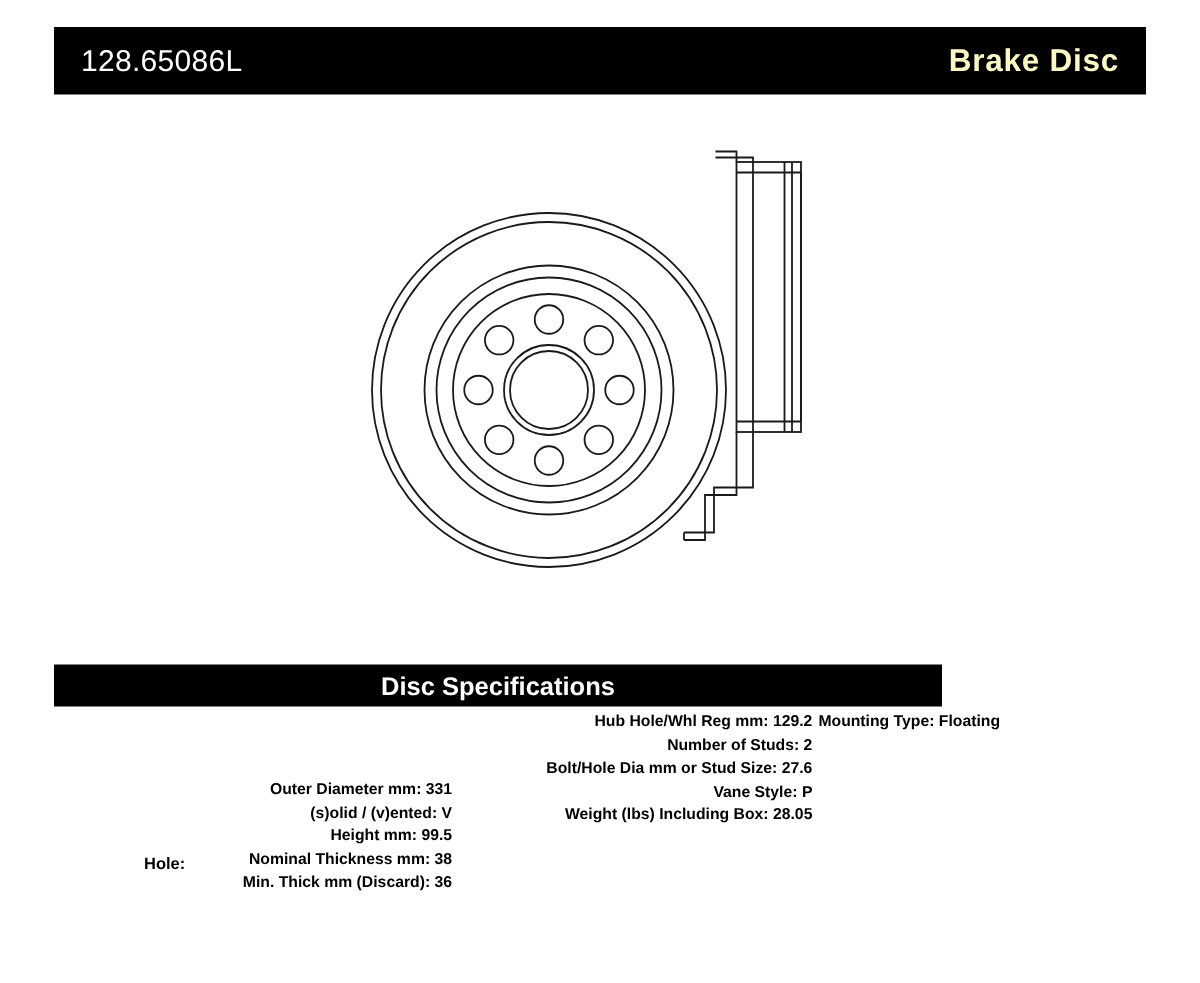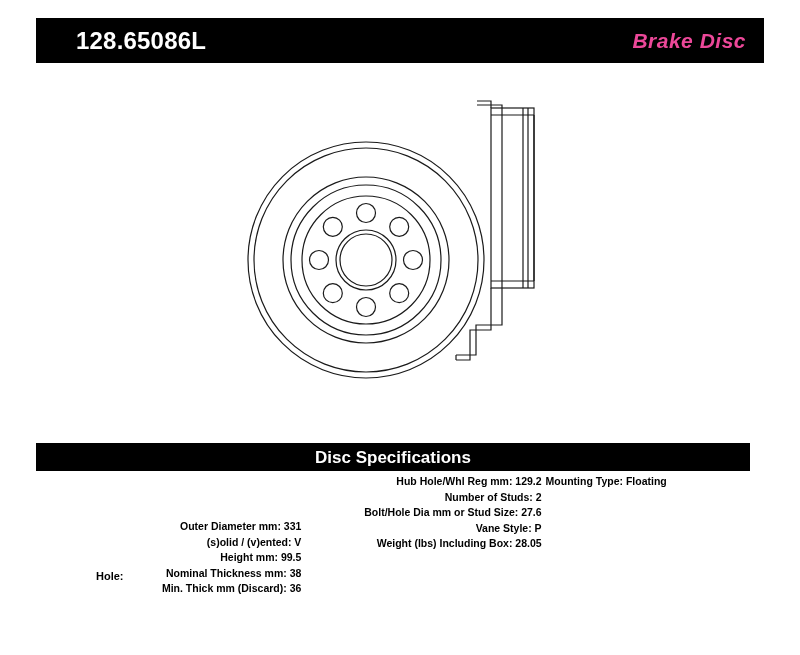--- a/index.html
+++ b/index.html
@@ -25,50 +25,48 @@
     height: 45px;
     background: #000000;
     display: flex;
     align-items: center;
     justify-content: space-between;
     box-sizing: border-box;
     padding: 0 18px;
   }
   .part-number {
     color: #ffffff;
-    font-size: 24px;
-    font-weight: bold;
+    font-size: 20px;
+    font-weight: normal;
     letter-spacing: 0.2px;
     line-height: 1;
-    margin-left: 22px;
   }
   .header-title {
-    color: #ec4899;
+    color: #fef9c3;
     font-size: 21px;
     font-weight: bold;
     letter-spacing: 0.5px;
     line-height: 1;
-    font-style: italic;
   }
 
   
   .drawing {
     position: absolute;
     left: 36px;
     top: 75px;
     width: 728px;
     height: 340px;
   }
 
   
   .spec-bar {
     position: absolute;
     left: 36px;
     top: 443px;
-    width: 714px;
+    width: 592px;
     height: 28px;
     background: #000000;
     display: flex;
     align-items: center;
     justify-content: center;
   }
   .spec-bar-title {
     color: #ffffff;
     font-size: 17px;
     font-weight: bold;

